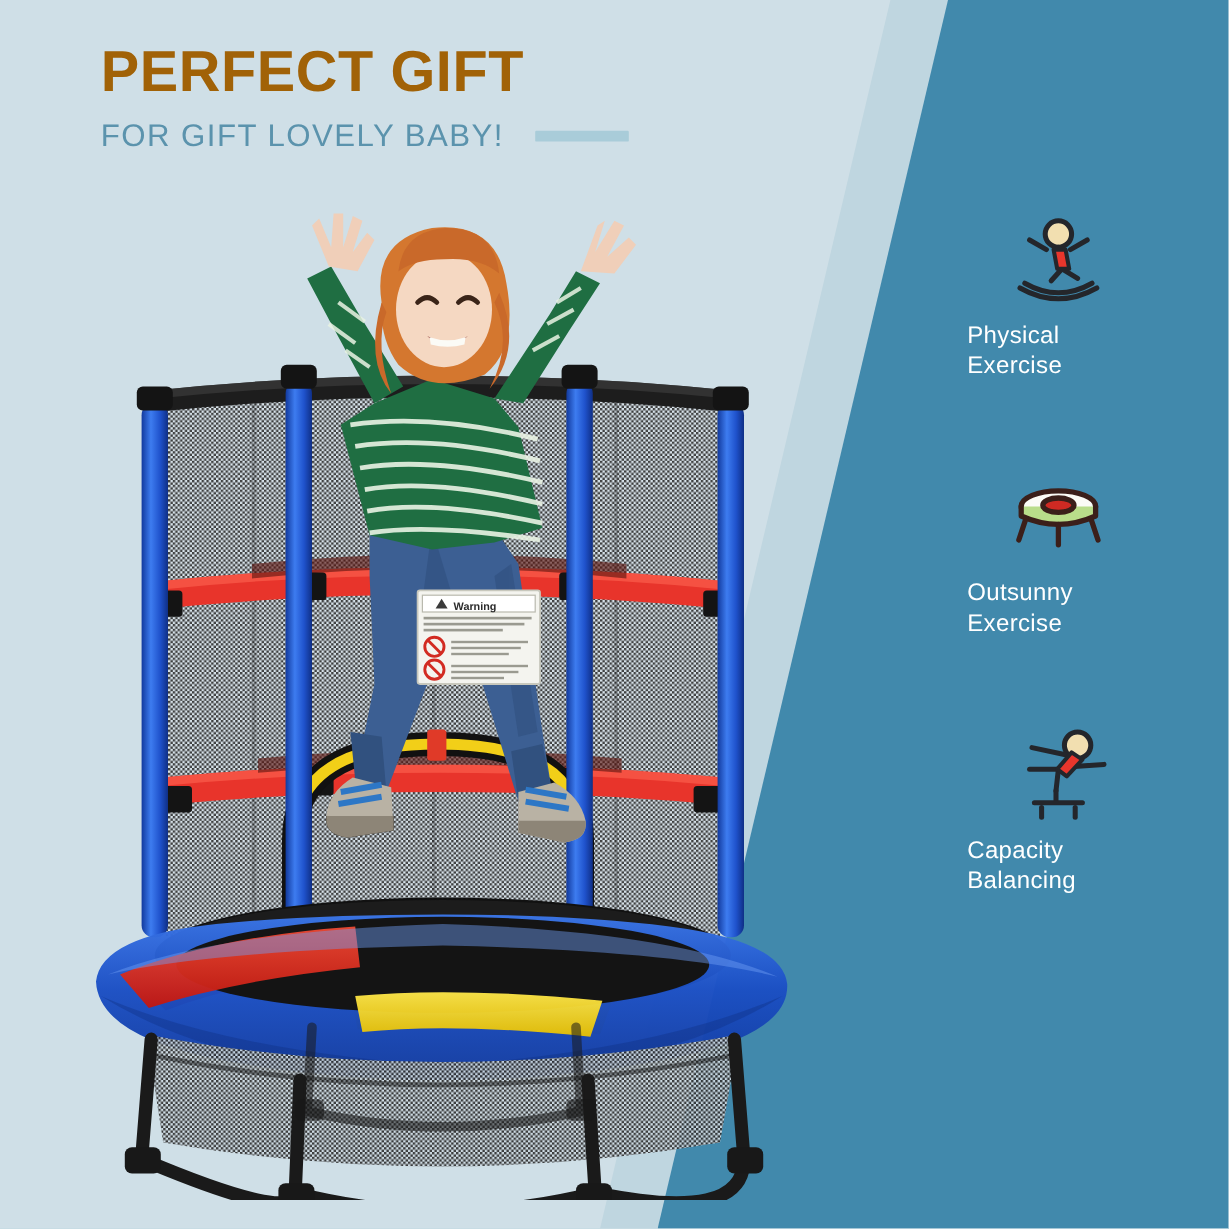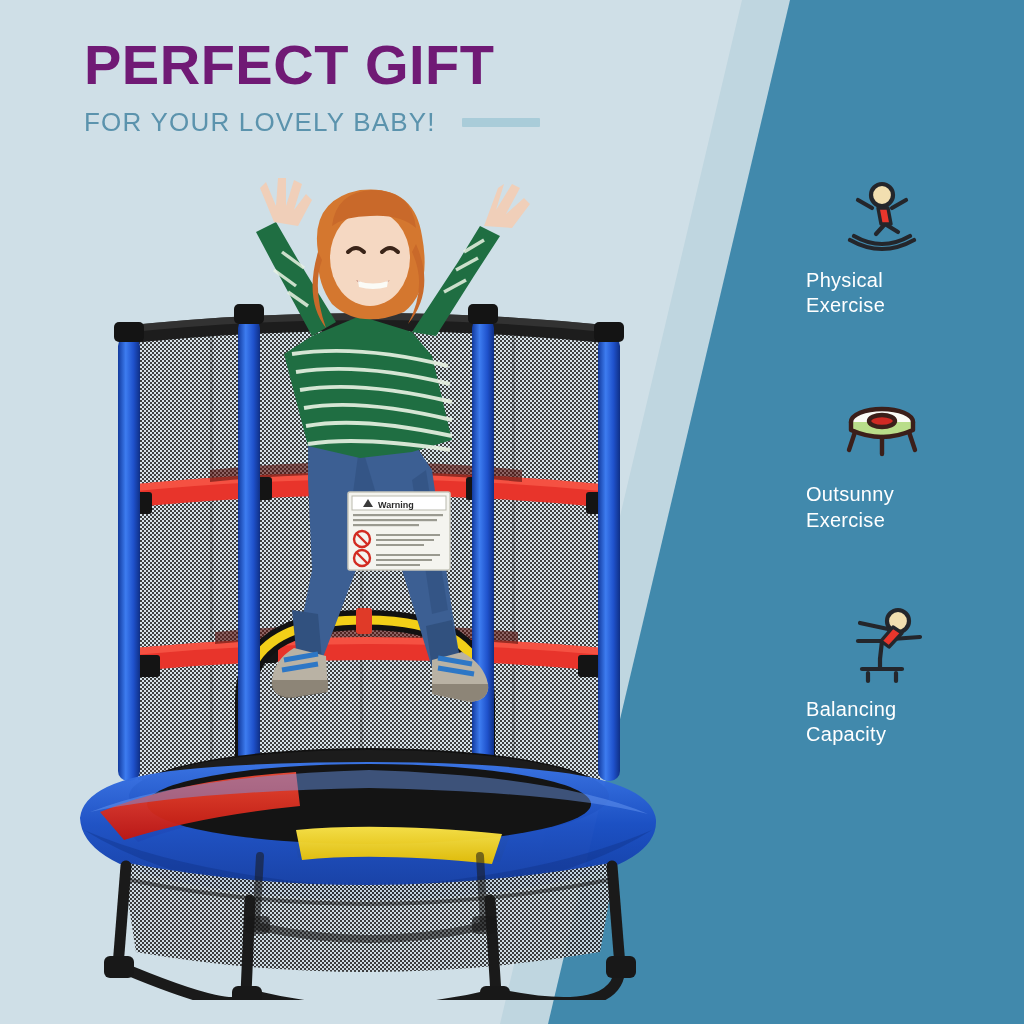--- a/index.html
+++ b/index.html
@@ -19,22 +19,22 @@
   }
   .diag-panel{
     position:absolute;inset:0;
     background:#4189ac;
     clip-path:polygon(790px 0, 1024px 0, 1024px 1024px, 548px 1024px);
   }
 
   
   .headline{position:absolute;left:84px;top:36px;width:600px;}
   .headline h1{
-    margin:0;font-size:56px;font-weight:bold;letter-spacing:.5px;
-    color:#701a75;line-height:1.05;
+    margin:0;font-size:48px;font-weight:bold;letter-spacing:.5px;
+    color:#a16207;line-height:1.05;
   }
   .headline .sub-row{display:flex;align-items:center;gap:26px;margin-top:12px;}
   .headline h2{
     margin:0;font-size:26px;font-weight:normal;letter-spacing:1.2px;
     color:#5b93ad;white-space:nowrap;
   }
   .rule{width:78px;height:9px;background:#a9ccd9;border-radius:1px;flex:none;}
 
   
   .features{position:absolute;left:806px;top:178px;width:210px;}
@@ -56,21 +56,21 @@
 
 <div id="stage">
 
   <div class="bg-base"></div>
   <div class="diag-light"></div>
   <div class="diag-panel"></div>
 
   <div class="headline">
     <h1>PERFECT GIFT</h1>
     <div class="sub-row">
-      <h2>FOR YOUR LOVELY BABY!</h2>
+      <h2>FOR GIFT LOVELY BABY!</h2>
       <div class="rule"></div>
     </div>
   </div>
 
   <div class="features">
 
     <div class="feature">
       <span class="ico">
         <svg width="92" height="76" viewBox="0 0 92 76">
           <g fill="none" stroke="#24262b" stroke-width="4.2" stroke-linecap="round" stroke-linejoin="round">
@@ -122,22 +122,22 @@
             <path d="M46 34 L44 52"></path>
             <path d="M44 52 L44 60"></path>
             <path d="M26 62 L66 62"></path>
             <path d="M32 66 L32 74"></path>
             <path d="M60 66 L60 74"></path>
           </g>
           <path d="M57 20 L66 26 L53 40 L45 34 Z" fill="#e8362c" stroke="#24262b" stroke-width="3.4" stroke-linejoin="round"></path>
         </svg>
       </span>
       <div class="ftext">
+        <span>Capacity</span>
         <span>Balancing</span>
-        <span>Capacity</span>
       </div>
     </div>
 
   </div>
 
   <div class="product">
     <svg viewBox="0 0 620 860" xmlns="http://www.w3.org/2000/svg">
       <defs>
         <pattern id="mesh" width="4" height="4" patternUnits="userSpaceOnUse">
           <rect width="4" height="4" fill="#d8e3ea"></rect>

